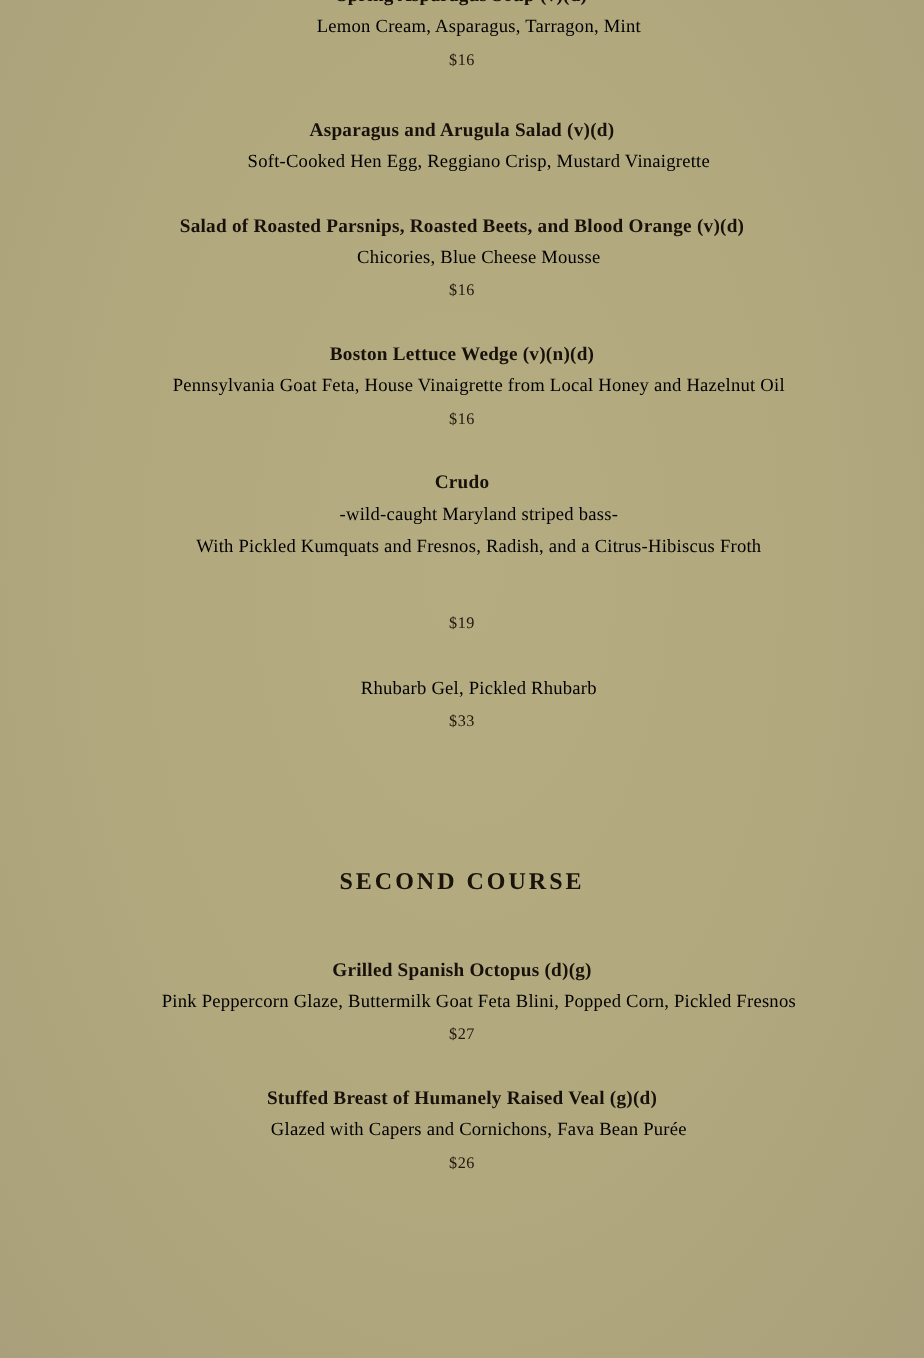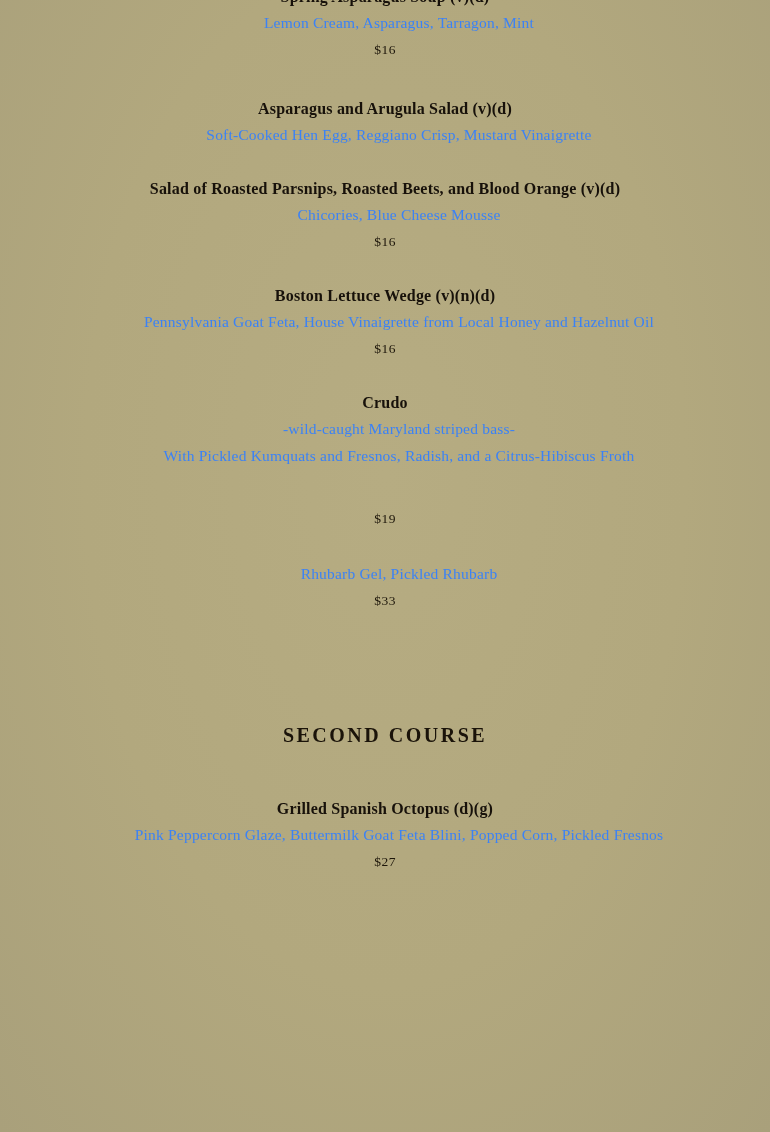--- a/index.html
+++ b/index.html
@@ -31,21 +31,21 @@
   .item-name {
     font-size: 16px;
     font-weight: bold;
     line-height: 25px;
     color: #17110a;
     letter-spacing: 0.2px;
   }
   .item-desc {
     font-size: 15.5px;
     line-height: 27px;
-    color: #3b82f6;
+    color: #000000;
     letter-spacing: 0.2px;
     padding-left: 28px;
   }
   .item-price {
     font-size: 13.5px;
     line-height: 27px;
     color: #1d160a;
     letter-spacing: 0.5px;
   }
   .item-crudo .item-price {
@@ -107,16 +107,21 @@
   <h2 class="section-heading">SECOND COURSE</h2>
 
   <div class="menu-section">
 
     <div class="item">
       <div class="item-name">Grilled Spanish Octopus (d)(g)</div>
       <div class="item-desc">Pink Peppercorn Glaze, Buttermilk Goat Feta Blini, Popped Corn, Pickled Fresnos</div>
       <div class="item-price">$27</div>
     </div>
 
+    <div class="item">
+      <div class="item-name">Stuffed Breast of Humanely Raised Veal (g)(d)</div>
+      <div class="item-desc">Glazed with Capers and Cornichons, Fava Bean Purée</div>
+      <div class="item-price">$26</div>
+    </div>
 
   </div>
 
 </div>
 
 </body></html>

